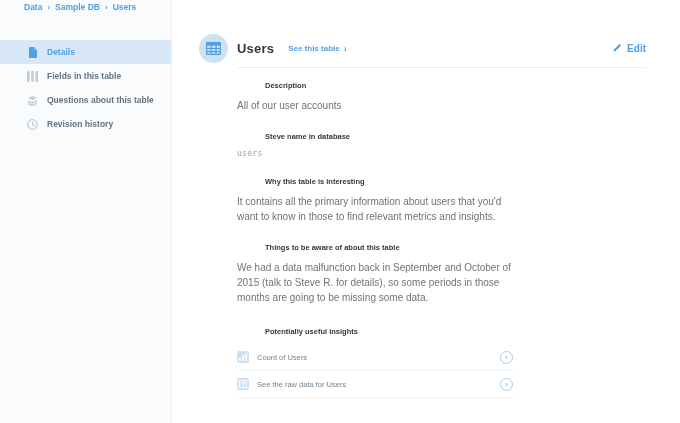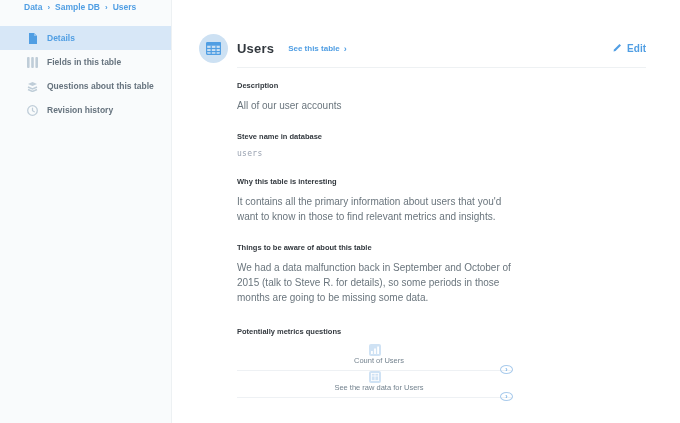--- a/index.html
+++ b/index.html
@@ -20,21 +20,21 @@
     border-right: 1px solid #edf1f3;
   }
   .breadcrumb {
     padding: 2px 0 0 24px;
     font-size: 8.5px; font-weight: 700; color: #509ee3;
     display: flex; align-items: center; gap: 5px;
     white-space: nowrap;
   }
   .crumb { cursor: pointer; }
   .crumb-sep { color: #509ee3; font-size: 8px; font-weight: 700; }
-  .nav { margin-top: 14px; text-align: center; }
+  .nav { margin-top: 28px; text-align: center; }
   .nav-item {
     height: 24px; display: flex; align-items: center;
     padding-left: 27px; gap: 9px;
     font-size: 8.5px; font-weight: 700; color: #66737e;
     cursor: pointer;
   }
   .nav-item.active { background: #d7e7f7; color: #509ee3; }
   .nav-icon { width: 11px; height: 11px; display: inline-flex; align-items: center; justify-content: center; flex: 0 0 11px; }
   .nav-icon svg { display: block; }
 
@@ -61,33 +61,33 @@
   .edit-btn {
     margin-left: auto; display: flex; align-items: center; gap: 5px;
     font-size: 10px; font-weight: 700; color: #509ee3; cursor: pointer;
     background: none; border: none; font-family: inherit;
   }
   .header-divider { border: none; border-top: 1px solid #eef1f3; margin: 4px 34px 0 65px; }
 
   .content { margin: 13px 0 0 65px; width: 278px; }
   .section { margin-bottom: 19px; }
   .section-heading {
-    font-size: 7.5px; font-weight: 700; color: #32383e; margin-bottom: 8px;
+    font-size: 7.5px; font-weight: 700; color: #32383e; margin-bottom: 8px; margin-left: 28px;
   }
   .section-body { font-size: 10px; color: #6a757d; line-height: 15px; }
   .mono-value {
     font-family: "DejaVu Sans Mono", "Liberation Mono", monospace;
     font-size: 8px; color: #98a1b0; letter-spacing: 0.3px;
   }
 
   .q-section { margin-top: 22px; }
   .q-list { width: 276px; margin-top: 4px; }
   .q-row {
     height: 27px; display: flex; align-items: center;
-    border-bottom: 1px solid #eef1f4; cursor: pointer; flex-direction: column;
+    border-bottom: 1px solid #eef1f4; cursor: pointer;
   }
   .q-icon {
     width: 12px; height: 12px; border-radius: 2px; background: #cfe2f4;
     flex: 0 0 12px; display: flex; align-items: center; justify-content: center;
   }
   .q-label { margin-left: 8px; font-size: 7.5px; color: #74838f; }
   .q-go {
     margin-left: auto; width: 13px; height: 13px; border-radius: 50%;
     border: 1px solid #a9cbec; display: flex; align-items: center; justify-content: center;
     color: #509ee3; font-size: 7px; line-height: 1; cursor: pointer;
@@ -201,21 +201,21 @@
         <div class="section-heading">Why this table is interesting</div>
         <div class="section-body">It contains all the primary information about users that you'd want to know in those to find relevant metrics and insights.</div>
       </div>
 
       <div class="section">
         <div class="section-heading">Things to be aware of about this table</div>
         <div class="section-body">We had a data malfunction back in September and October of 2015 (talk to Steve R. for details), so some periods in those months are going to be missing some data.</div>
       </div>
 
       <div class="q-section">
-        <div class="section-heading">Potentially metrics questions</div>
+        <div class="section-heading">Potentially useful insights</div>
         <div class="q-list">
 
           <div class="q-row">
             <span class="q-icon">
               <svg width="8" height="8" viewBox="0 0 8 8">
                   <rect x="0" y="5" width="1.8" height="3" fill="#ffffff"></rect>
                   <rect x="3.1" y="2.5" width="1.8" height="5.5" fill="#ffffff"></rect>
                   <rect x="6.2" y="0.5" width="1.8" height="7.5" fill="#ffffff"></rect>
                 </svg>
             </span>

